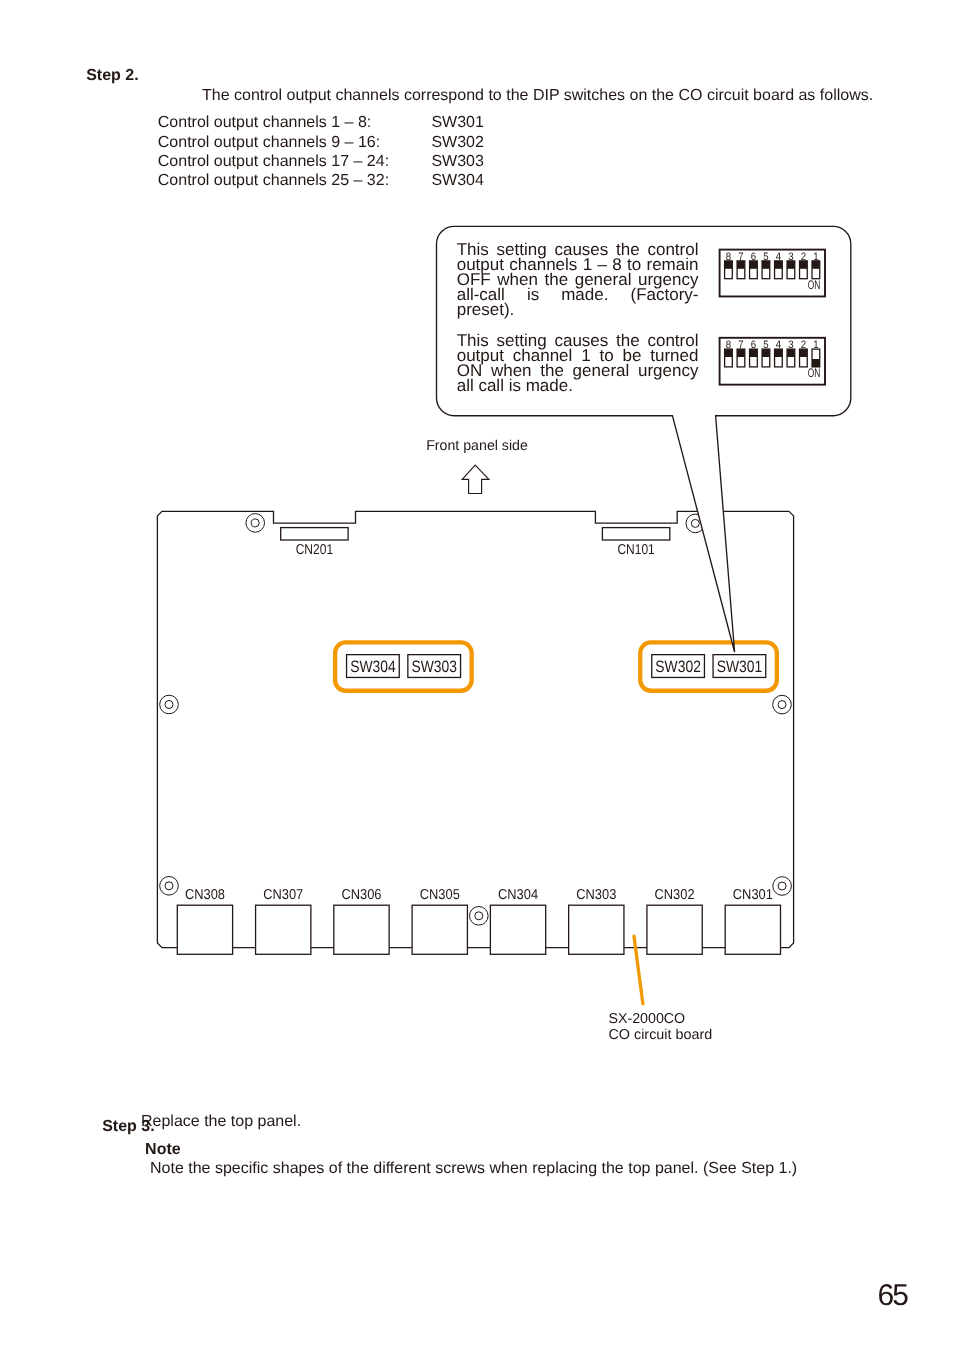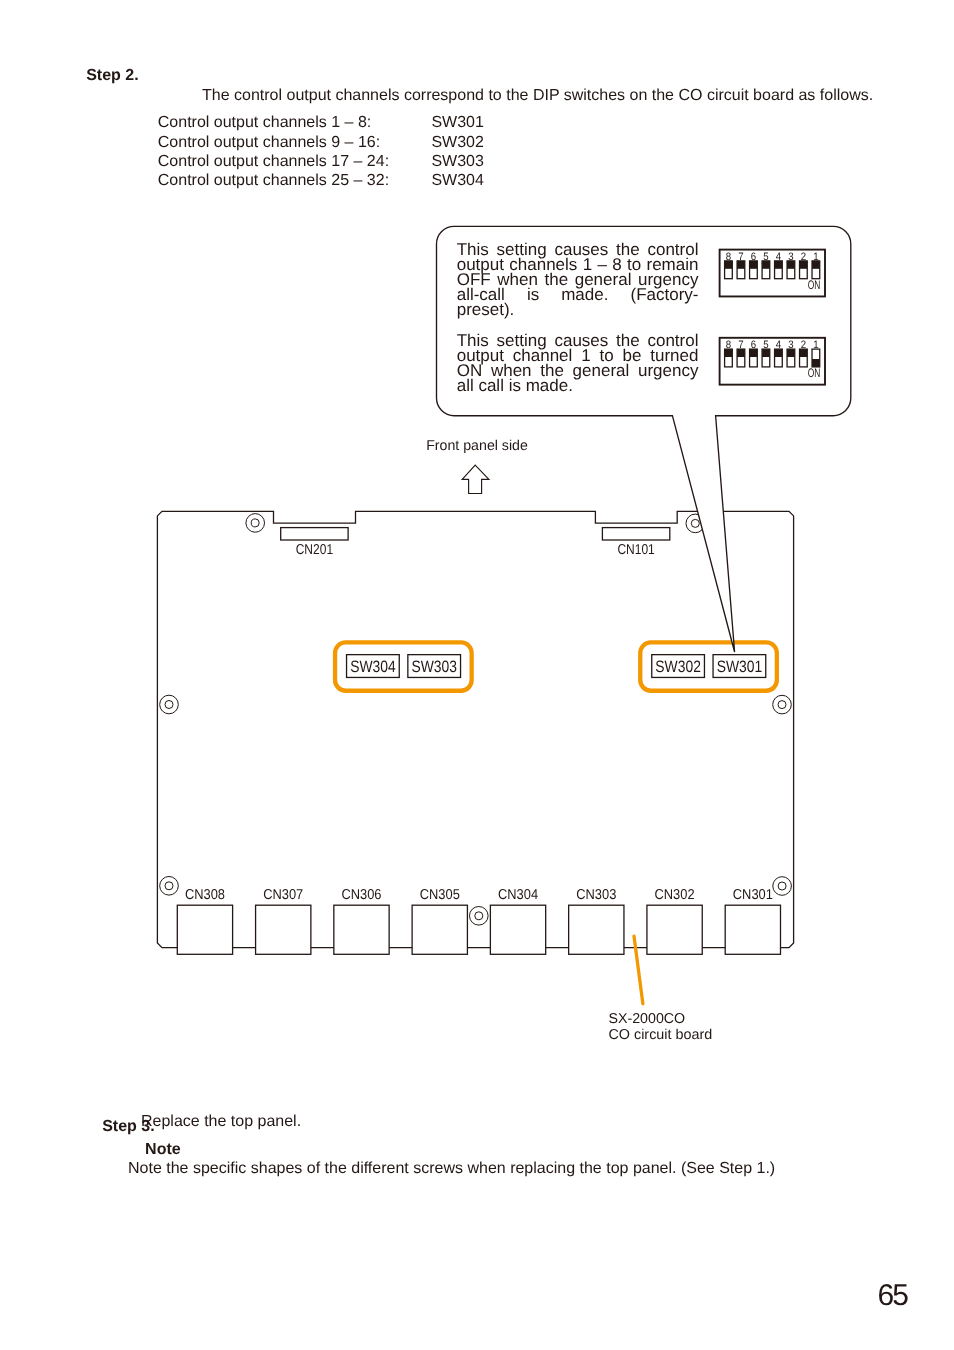--- a/index.html
+++ b/index.html
@@ -211,17 +211,17 @@
         <text x="820.40" y="377.30" font-size="12.4" fill="#231815" text-anchor="end" textLength="12.6" lengthAdjust="spacingAndGlyphs">ON</text>
       </g>
     </svg>
 
   <div class="just" style="left:456.7px;top:242.3px;width:241.8px;">This setting causes the control output channels 1 – 8 to remain OFF when the general urgency all-call is made. (Factory-preset).</div>
   <div class="just" style="left:456.7px;top:332.9px;width:241.8px;">This setting causes the control output channel 1 to be turned ON when the general urgency all call is made.</div>
 
   <div class="t b" style="left:86.2px;top:1119px;margin-left:16px;">Step 3.</div>
   <div class="t" style="left:141px;top:1113.5px;">Replace the top panel.</div>
   <div class="t b" style="left:145.1px;top:1142.3px;">Note</div>
-  <div class="t" style="left:128px;top:1161.4px;text-align:right;">Note the specific shapes of the different screws when replacing the top panel. (See Step 1.)</div>
+  <div class="t" style="left:150px;top:1161.4px;text-align:right;">Note the specific shapes of the different screws when replacing the top panel. (See Step 1.)</div>
 
   <div class="t" style="left:877.6px;top:1280.8px;font-size:30px;letter-spacing:-2.1px;">65</div>
 
 </div>
 
 </body></html>

